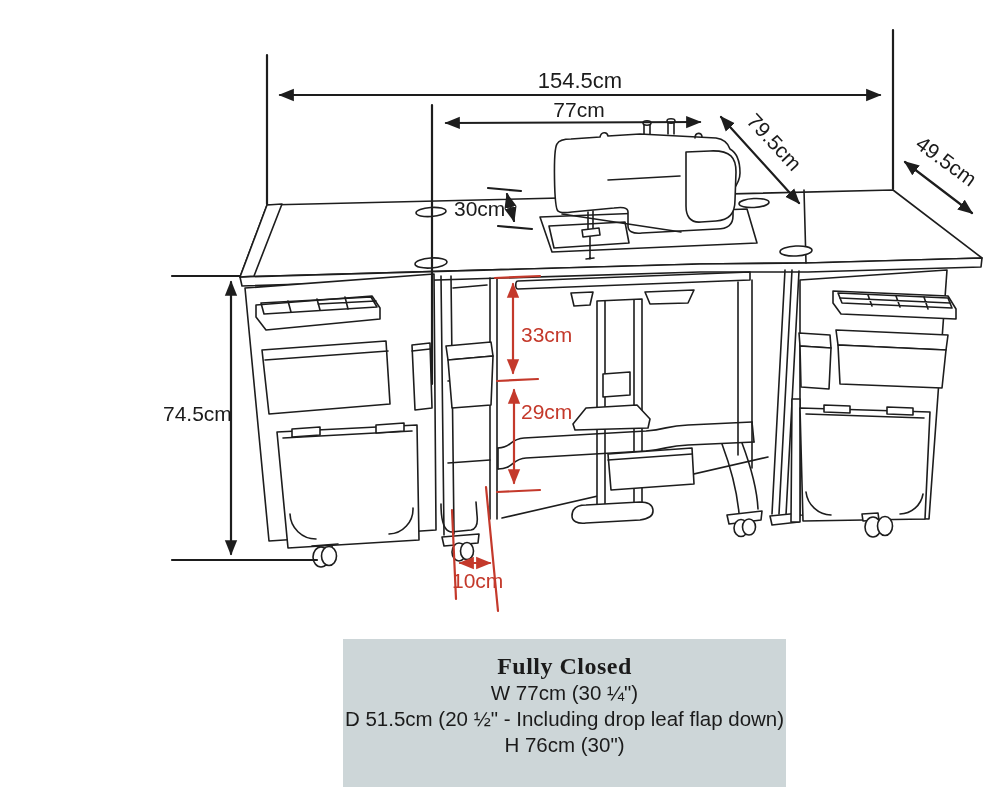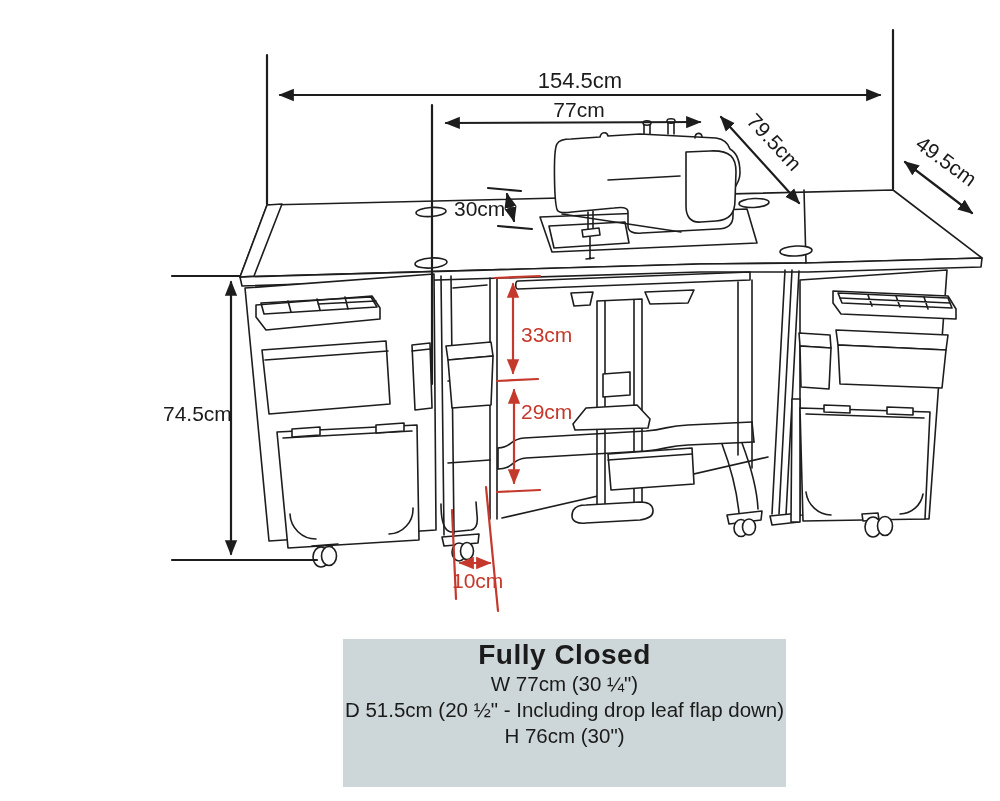--- a/index.html
+++ b/index.html
@@ -12,21 +12,21 @@
   .dim{fill:none;stroke:var(--line,#1d1d1d);stroke-width:2.2;stroke-linecap:round;}
   .red{fill:none;stroke:var(--red,#c4392b);stroke-width:2.2;stroke-linecap:round;}
   .dimtxt{font-size:21px;fill:var(--text,#1b1b1b);}
   .dimtxt.big{font-size:22px;}
   .redtxt{font-size:21px;fill:var(--red,#c4392b);}
   .mk-b{fill:var(--line,#1d1d1d);}
   .mk-r{fill:var(--red,#c4392b);}
   
   .info-box{position:absolute;left:343px;top:639px;width:443px;height:148px;
             background:var(--box_bg,#cdd6d8);text-align:center;color:var(--text,#1b1b1b);}
-  .info-title{font-size:28px;font-weight:bold;letter-spacing:0.5px;}
+  .info-title{font-size:24px;font-weight:bold;margin-top:14px;letter-spacing:0.5px;font-family:Liberation Serif, serif;}
   .info-line{font-size:20.5px;line-height:26px;}
   .info-line:first-of-type{margin-top:7px;}
 </style>
 </head>
 <body>
 
 <div class="stage">
   <svg width="1000" height="801" viewBox="0 0 1000 801">
     <defs>
       <marker id="mb" viewBox="0 0 10 8" refX="9" refY="4" markerWidth="7" markerHeight="6" orient="auto-start-reverse">

